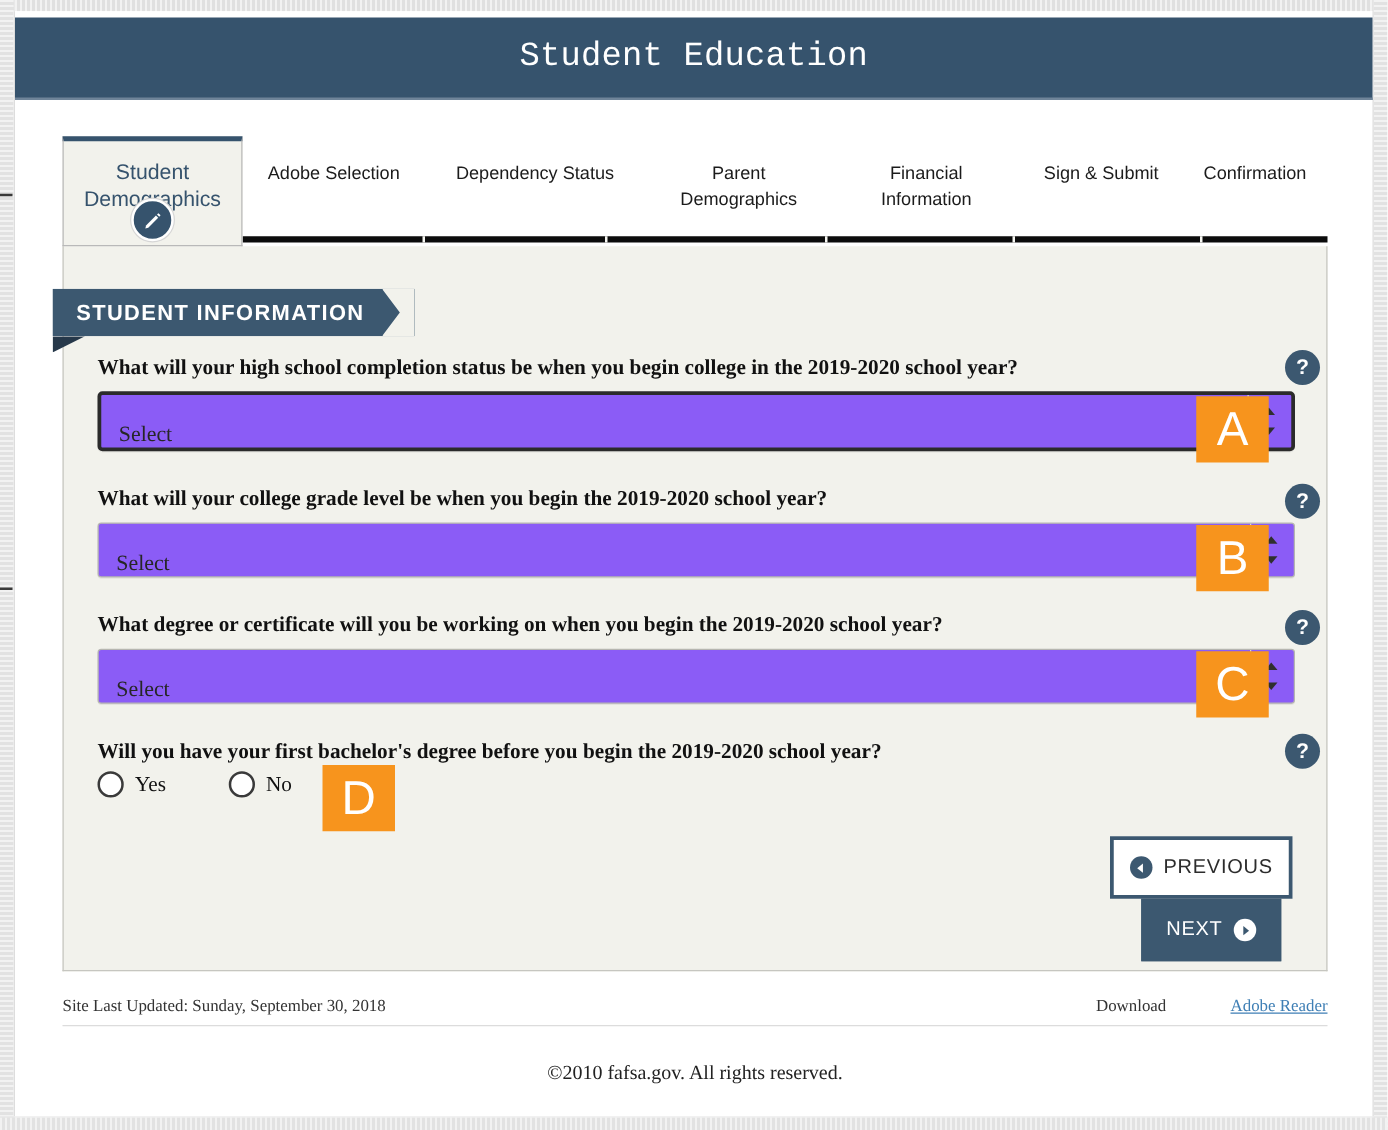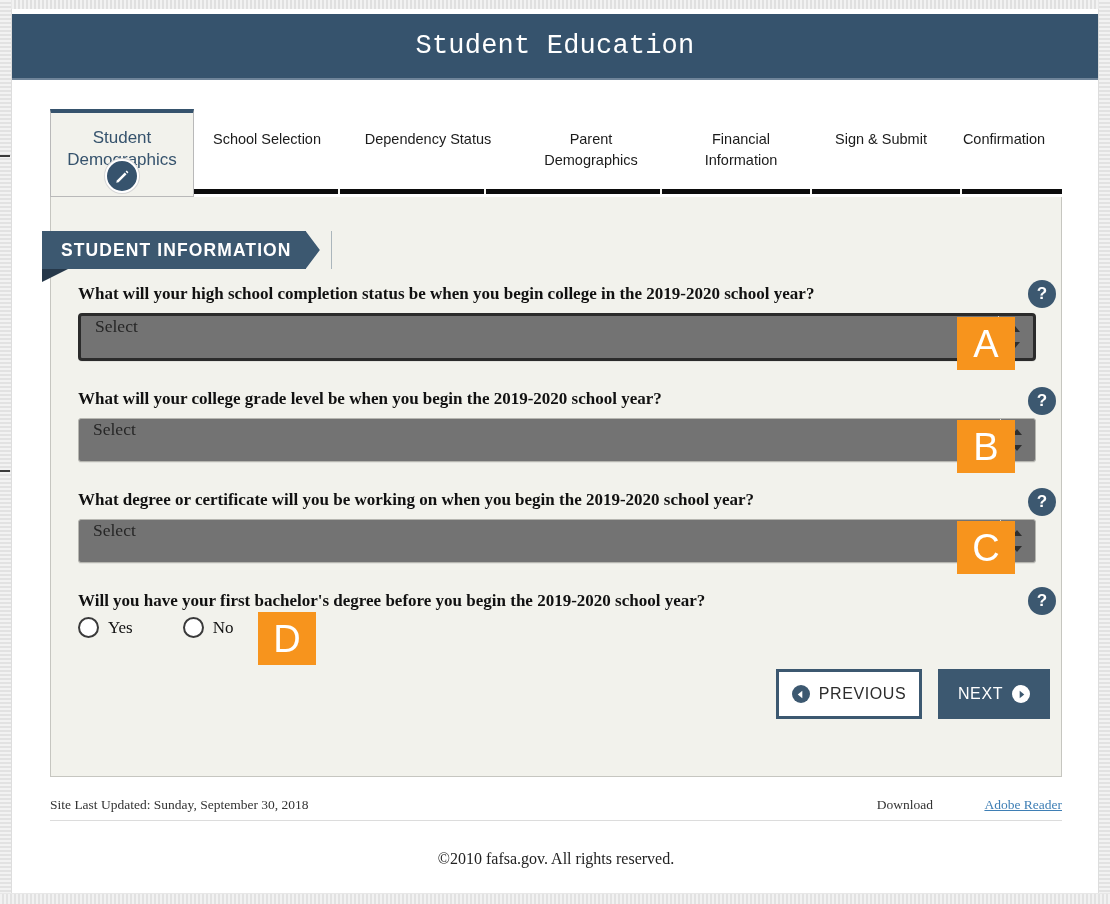--- a/index.html
+++ b/index.html
@@ -245,25 +245,25 @@
     font-size: 17px;
     font-weight: bold;
     display: flex; align-items: center; justify-content: center;
     cursor: pointer;
     box-sizing: border-box;
   }
 
   .select-box {
     position: relative;
     height: 44px;
-    background: #737373;
+    background: #8b5cf6;
     border: 1px solid #b6b6b0;
     border-radius: 3px;
     display: flex;
-    align-items: flex-start;
+    align-items: flex-end;
     box-sizing: border-box;
     cursor: pointer;
     box-shadow: 0 1px 0 rgba(0,0,0,0.06);
   }
   .select-box.focused {
     border: 3px solid #2b2b2b;
     height: 48px;
     border-radius: 4px;
   }
   .select-value {
@@ -342,20 +342,21 @@
     color: #111111;
   }
 
   
   .btn-row {
     position: absolute;
     right: 0px;
     top: 385px;
     display: flex;
     align-items: center;
+    flex-direction: column;
   }
   .btn {
     font-family: "Liberation Sans", sans-serif;
     font-size: 16px;
     letter-spacing: 0.6px;
     display: flex;
     align-items: center;
     justify-content: center;
     height: 50px;
     box-sizing: border-box;
@@ -450,21 +451,21 @@
           <div class="lbl">Demographics</div>
           <div class="pencil-badge">
             <svg width="17" height="17" viewBox="0 0 24 24" aria-hidden="true">
               <path d="M4 17.5 L15.2 6.3 L17.7 8.8 L6.5 20 L3.2 20.8 Z" fill="#ffffff"></path>
               <path d="M16.4 5.1 L18 3.6 L20.4 6 L18.9 7.6 Z" fill="#ffffff"></path>
             </svg>
           </div>
         </div>
 
         <div class="tab inactive" style="width:146px">
-          <div>School Selection</div>
+          <div>Adobe Selection</div>
         </div>
         <div class="tab inactive" style="width:176px">
           <div>Dependency Status</div>
         </div>
         <div class="tab inactive" style="width:150px">
           <div>Parent</div>
           <div>Demographics</div>
         </div>
         <div class="tab inactive" style="width:150px">
           <div>Financial</div>

